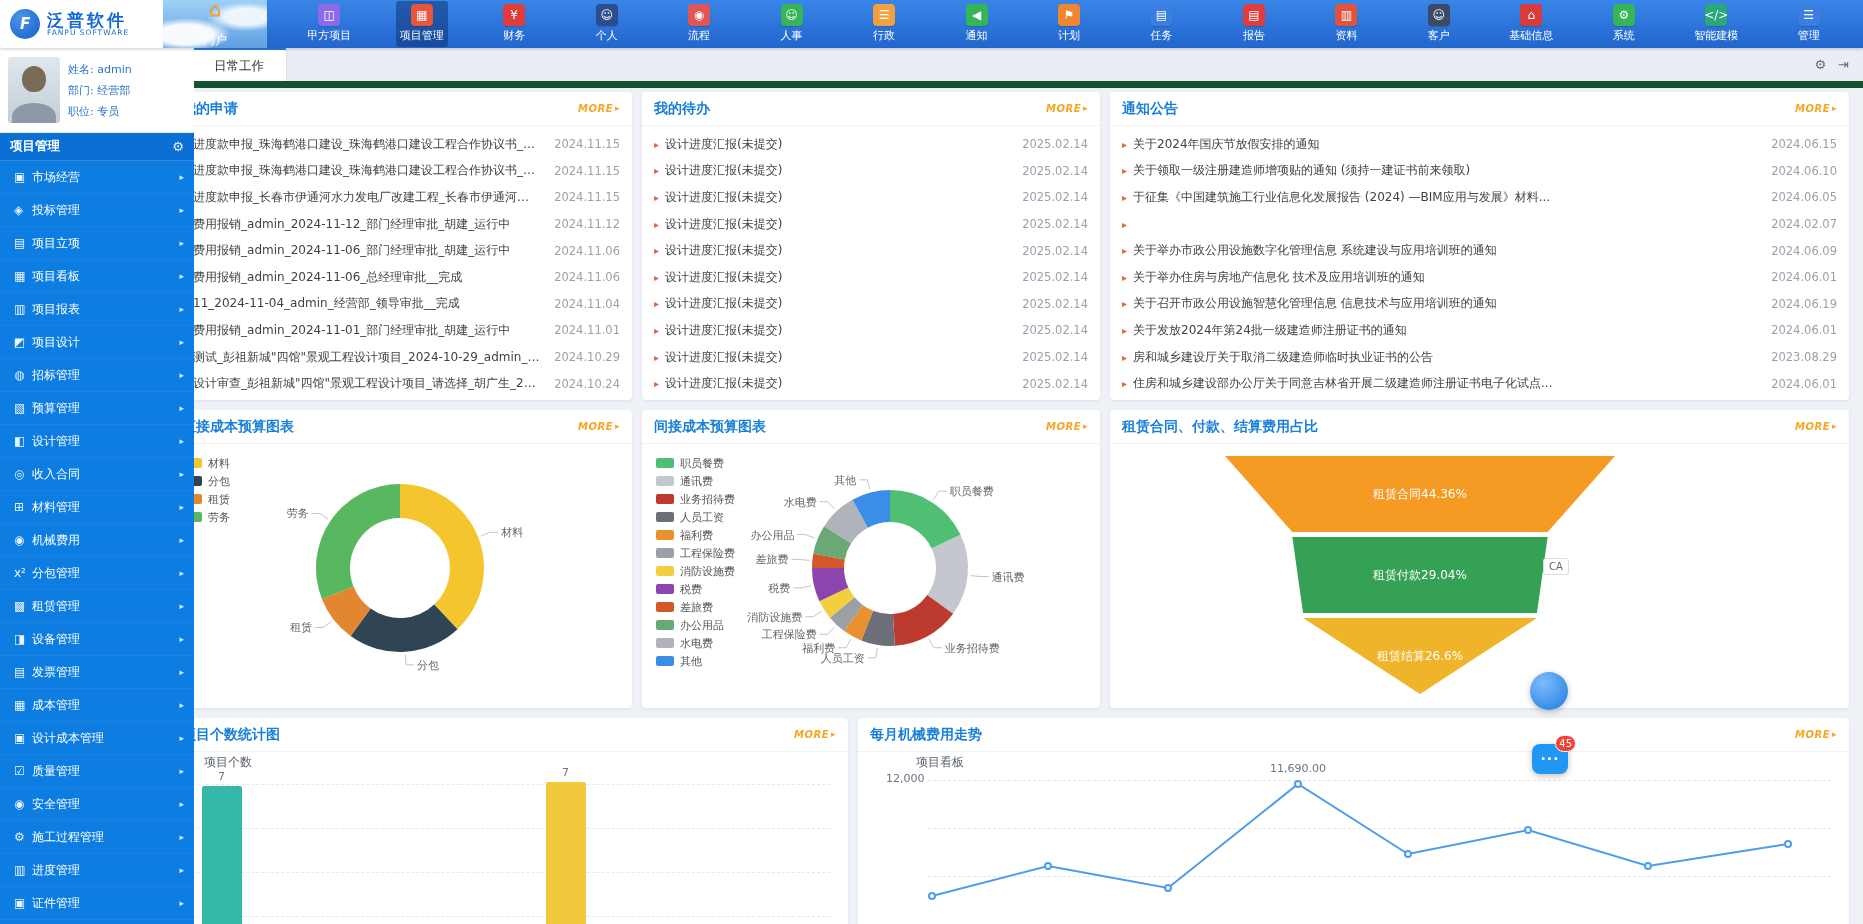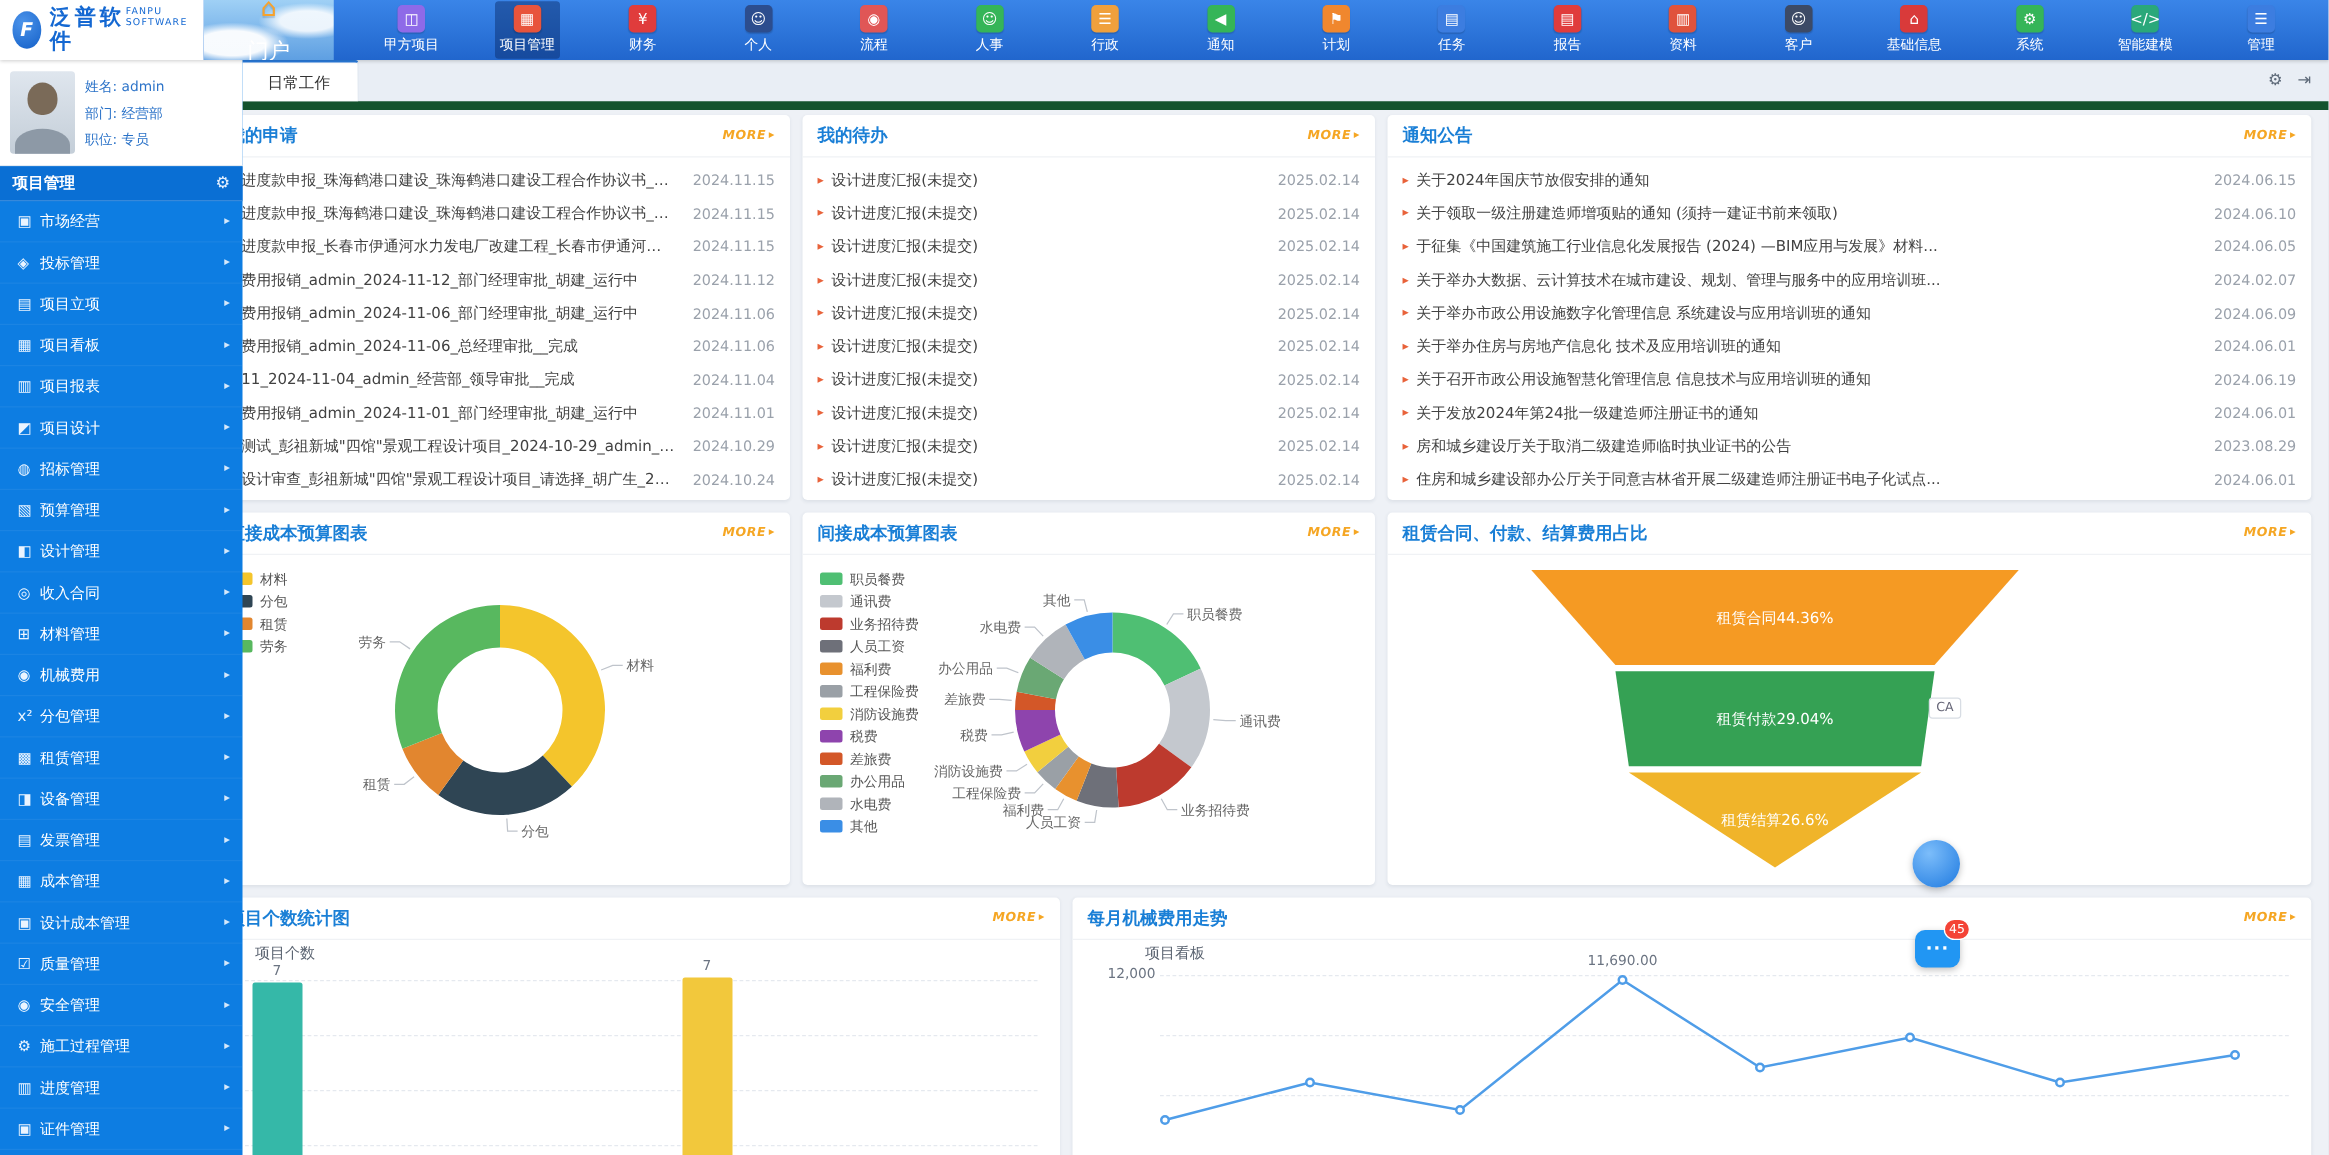--- a/index.html
+++ b/index.html
@@ -5,27 +5,27 @@
   *{margin:0;padding:0;box-sizing:border-box;}
   html,body{background:#dfe4ea;}
   body{font-family:"DejaVu Sans","Liberation Sans",sans-serif;}
   .page{position:relative;width:1863px;height:924px;background:#eef1f6;overflow:hidden;cursor:default;}
   [data-interactable="true"]{cursor:pointer;}
 
   
   .topbar{position:absolute;left:0;top:0;right:0;height:48px;background:linear-gradient(180deg,#3a85e8,#2166cd);display:flex;box-shadow:0 1px 3px rgba(0,0,0,.2);z-index:30;}
   .logo{width:163px;height:48px;background:#fff;display:flex;align-items:center;gap:7px;padding-left:10px;flex:none;}
   .logo-mark{width:30px;height:30px;border-radius:50%;background:radial-gradient(circle at 35% 30%,#4b93ea,#1460c8);color:#fff;font-size:15px;font-weight:bold;display:flex;align-items:center;justify-content:center;font-style:italic;}
-  .logo-text{display:flex;flex-direction:row;line-height:1.1;}
+  .logo-text{display:flex;flex-direction:column;line-height:1.1;}
   .logo-text .cn{color:#1468d2;font-size:17px;font-weight:bold;letter-spacing:3px;}
   .logo-text .en{color:#1468d2;font-size:7.5px;letter-spacing:1px;}
   .portal{width:104px;height:48px;flex:none;position:relative;display:flex;flex-direction:column;align-items:center;justify-content:center;background:linear-gradient(180deg,#9fd0f5,#5e9fe2);overflow:hidden;}
   .portal::before{content:"";position:absolute;inset:0;background:radial-gradient(ellipse 60px 22px at 22% 72%,rgba(255,255,255,.95) 0 45%,transparent 75%),radial-gradient(ellipse 55px 20px at 80% 35%,rgba(255,255,255,.85) 0 40%,transparent 72%);}
   .portal-icon{position:relative;color:#f7a22c;font-size:20px;line-height:20px;text-shadow:0 1px 1px rgba(0,0,0,.15);}
-  .portal-label{position:relative;color:#fff;font-size:17px;margin-top:13px;}
+  .portal-label{position:relative;color:#fff;font-size:12px;margin-top:13px;}
   .top-nav{flex:1;display:flex;align-items:center;justify-content:space-around;padding:0 8px 0 16px;overflow:hidden;}
   .nav-item{display:flex;flex-direction:column;align-items:center;justify-content:center;min-width:52px;height:46px;gap:2px;border-radius:3px;padding:1px 4px 2px;}
   .nav-item.active{background:rgba(8,40,100,.45);}
   .nav-icon{width:22px;height:22px;border-radius:4px;color:#fff;font-size:12px;display:flex;align-items:center;justify-content:center;box-shadow:0 1px 1px rgba(0,0,0,.15);}
   .nav-label{color:#fff;font-size:11px;white-space:nowrap;}
 
   
   .sidebar{position:absolute;left:0;top:48px;bottom:0;width:194px;background:#0d7de2;z-index:20;}
   .profile{height:85px;background:#fff;display:flex;align-items:center;gap:8px;padding:0 6px 0 8px;border-bottom:1px solid #e4eaf2;}
   .avatar{width:52px;height:66px;border-radius:3px;background:linear-gradient(180deg,#dfe6ee,#c4ced8);position:relative;overflow:hidden;flex:none;}
@@ -459,21 +459,20 @@
               <span class="ltext" data-interactable="false">关于领取一级注册建造师增项贴的通知 (须持一建证书前来领取)</span>
               <span class="ldate" data-interactable="false">2024.06.10</span>
             </div>
             <div class="lrow" data-interactable="true">
               <span class="bullet" data-interactable="false">▸</span>
               <span class="ltext" data-interactable="false">于征集《中国建筑施工行业信息化发展报告 (2024) —BIM应用与发展》材料...</span>
               <span class="ldate" data-interactable="false">2024.06.05</span>
             </div>
             <div class="lrow" data-interactable="true">
               <span class="bullet" data-interactable="false">▸</span>
-              <span class="ltext" data-interactable="false">关于举办大数据、云计算技术在城市建设、规划、管理与服务中的应用培训班...</span>
               <span class="ldate" data-interactable="false">2024.02.07</span>
             </div>
             <div class="lrow" data-interactable="true">
               <span class="bullet" data-interactable="false">▸</span>
               <span class="ltext" data-interactable="false">关于举办市政公用设施数字化管理信息 系统建设与应用培训班的通知</span>
               <span class="ldate" data-interactable="false">2024.06.09</span>
             </div>
             <div class="lrow" data-interactable="true">
               <span class="bullet" data-interactable="false">▸</span>
               <span class="ltext" data-interactable="false">关于举办住房与房地产信息化 技术及应用培训班的通知</span>

